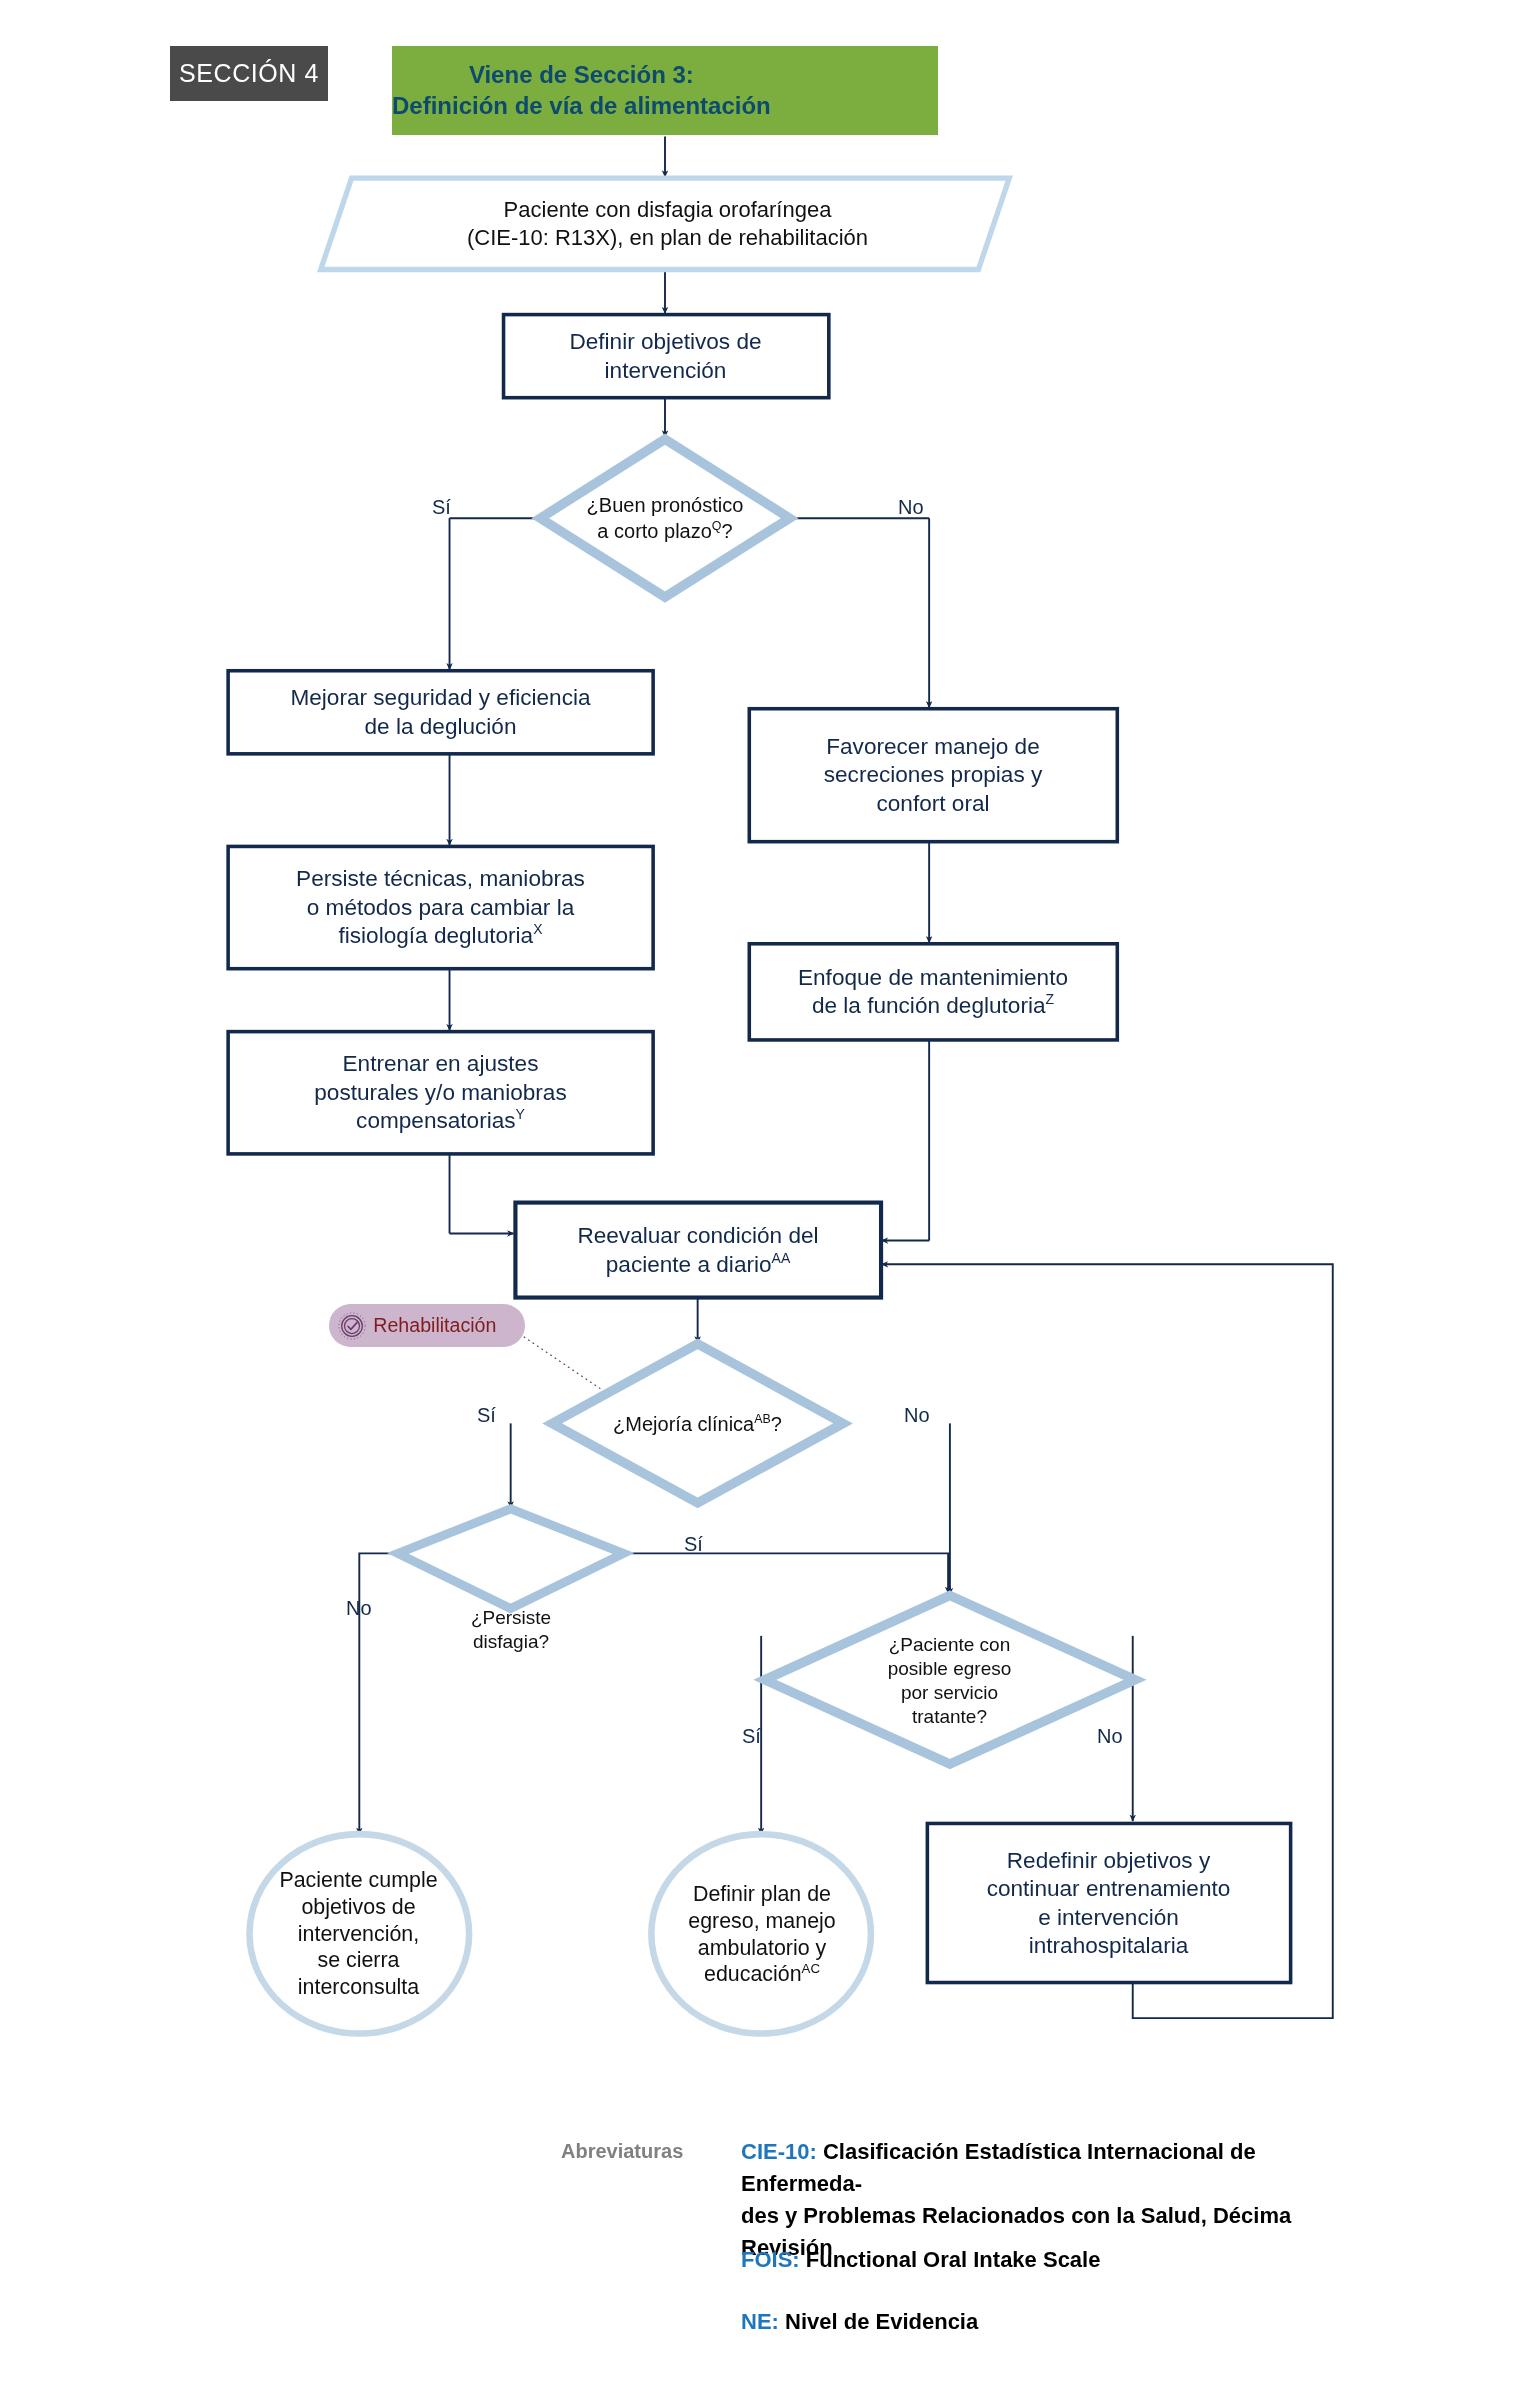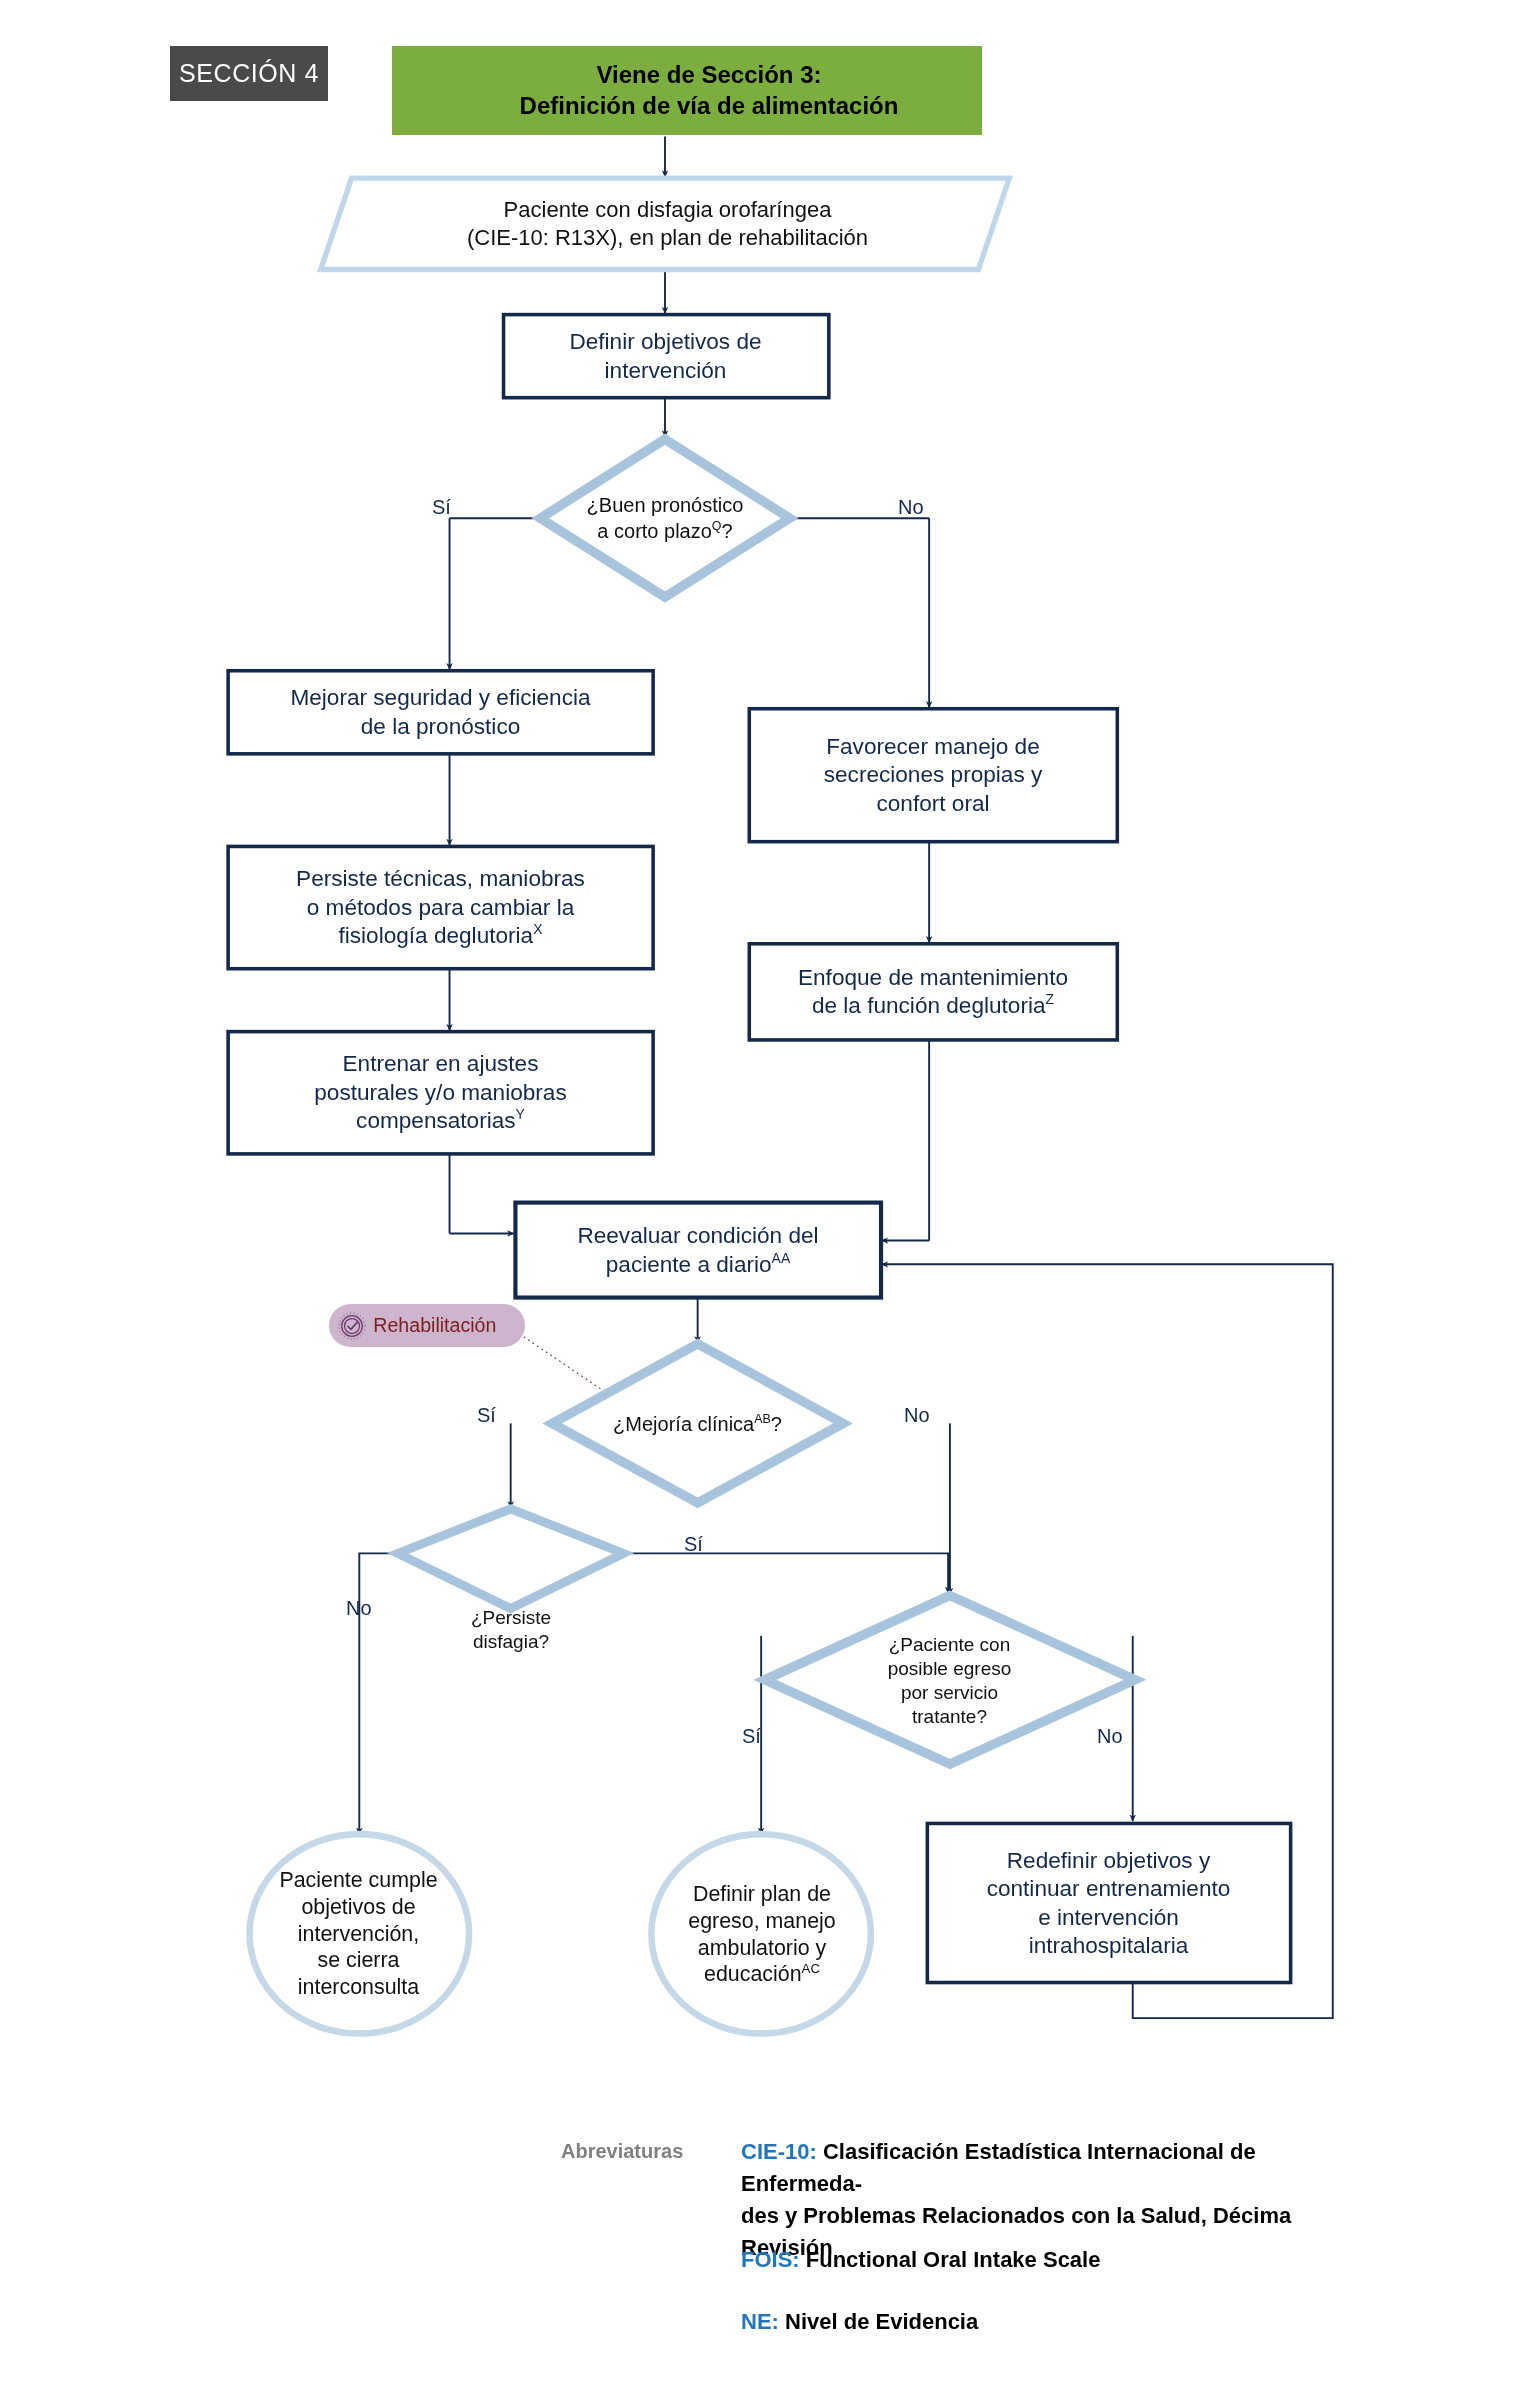--- a/index.html
+++ b/index.html
@@ -20,26 +20,26 @@
     color:#ffffff;
     font-size:25px;
     letter-spacing:0.6px;
     display:flex;align-items:center;justify-content:center;
   }
 
   
   .start-banner{
     position:absolute;
     background:#7cae3f;
-    color:#000000;
+    color:#0c4a6e;
     font-weight:bold;
     font-size:24px;
     line-height:1.28;
     text-align:center;
-    display:flex;align-items:center;justify-content:center;padding-left:44px;
+    display:flex;align-items:center;
   }
 
   
   .node-text{
     position:absolute;
     display:flex;
     align-items:center;
     justify-content:center;
     text-align:center;
     color:#13294b;
@@ -214,21 +214,21 @@
       <div>¿Buen pronóstico</div>
       <div>
         <span>a corto plazo</span><sup>Q</sup><span>?</span>
       </div>
     </div>
   </div>
 
   <div class="node-text ft-38" style="left:228px;top:671px;width:425px;height:83px;">
     <div>
       <div>Mejorar seguridad y eficiencia</div>
-      <div>de la pronóstico</div>
+      <div>de la deglución</div>
     </div>
   </div>
 
   <div class="node-text ft-38" style="left:228px;top:847px;width:425px;height:122px;">
     <div>
       <div>Persiste técnicas, maniobras</div>
       <div>o métodos para cambiar la</div>
       <div>
         <span>fisiología deglutoria</span><sup>X</sup>
       </div>

